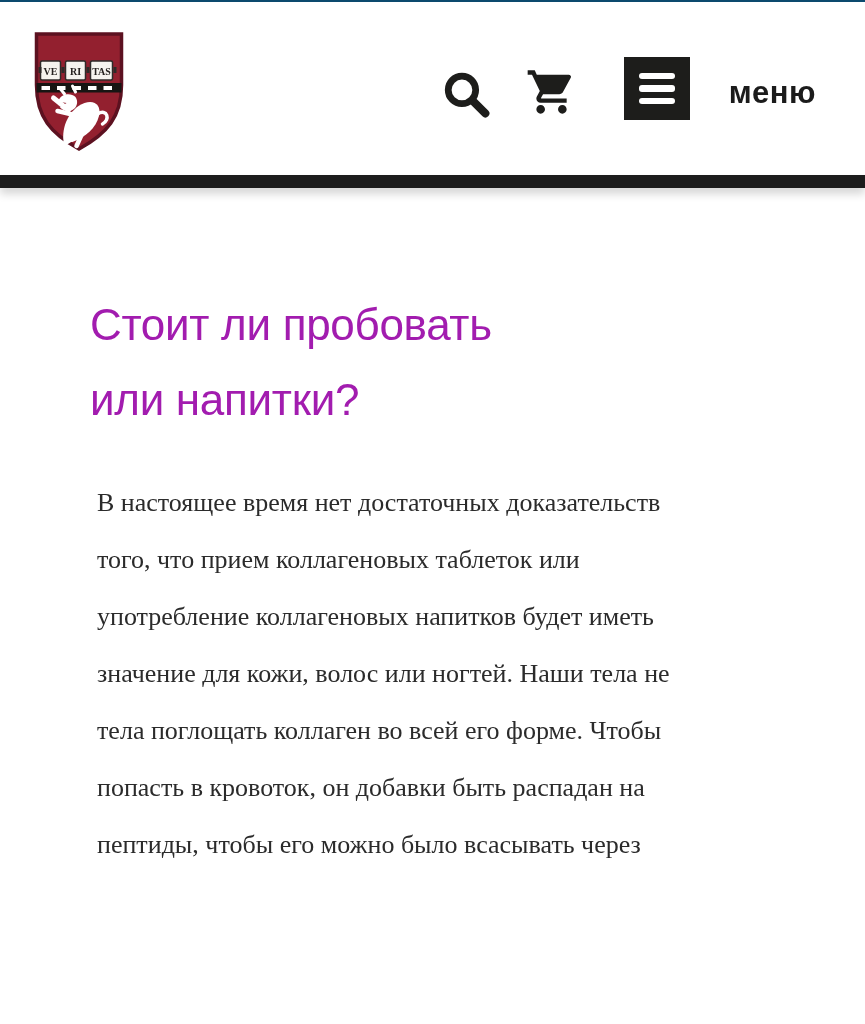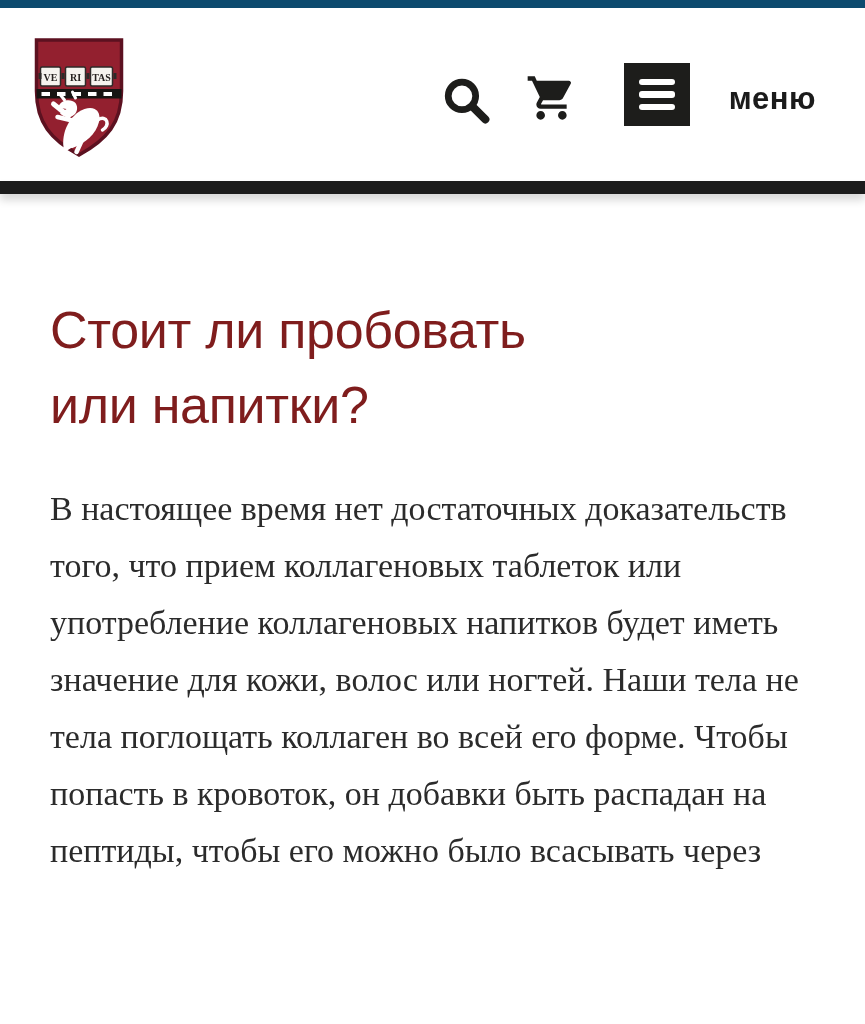--- a/index.html
+++ b/index.html
@@ -1,18 +1,18 @@
 <!DOCTYPE html>
 <html><head>
 <meta charset="utf-8">
 <style>
   * { margin:0; padding:0; box-sizing:border-box; }
   html,body { width:865px; height:1024px; background:#ffffff; overflow:hidden;
               font-family:"Liberation Sans", sans-serif; }
-  .page { width:865px; height:1024px; background:#fff; border-top:8px solid #0c4a6e; }
+  .page { width:865px; height:1024px; background:#fff; border-top:2px solid #0c4a6e; }
 
   
   .header { height:173px; display:flex; align-items:center;
             padding:0 49px 0 32px; background:#fff; }
   .logo { width:94px; height:122px; margin-top:4px; cursor:pointer; flex:0 0 auto; }
   .logo svg { width:100%; height:100%; display:block; }
 
   .actions { margin-left:auto; display:flex; align-items:center; }
   .icon-btn { background:none; border:none; padding:0; cursor:pointer;
               display:flex; align-items:center; }
@@ -27,25 +27,25 @@
   .menu-label { margin-left:15px; margin-top:8px; font-size:31px; font-weight:700;
                 color:#1b1b1b; letter-spacing:0.5px; }
 
   
   .black-bar { height:13px; background:#1c1c1c;
                box-shadow:0 6px 9px rgba(0,0,0,0.16); }
 
   
   .content { padding:99px 48px 0 50px; }
   h1.title { font-family:"Liberation Sans", sans-serif; font-weight:400;
-             font-size:52px; line-height:75px; color:#7f1d1d;
-             letter-spacing:-0.3px; }
+             font-size:44px; line-height:75px; color:#a21caf;
+             letter-spacing:-0.3px;margin-left:40px; }
   h1.title span { display:block; white-space:nowrap; }
   .body-text { margin-top:37px; font-family:"Liberation Serif", serif;
-               font-size:34px; line-height:57px; color:#2b2b2b; }
+               font-size:26px; line-height:57px; color:#2b2b2b;margin-left:47px; }
   .body-text span { display:block; white-space:nowrap; }
 </style>
 </head>
 <body>
 
 <div class="page">
 
   <header class="header">
 
     <a class="logo">

